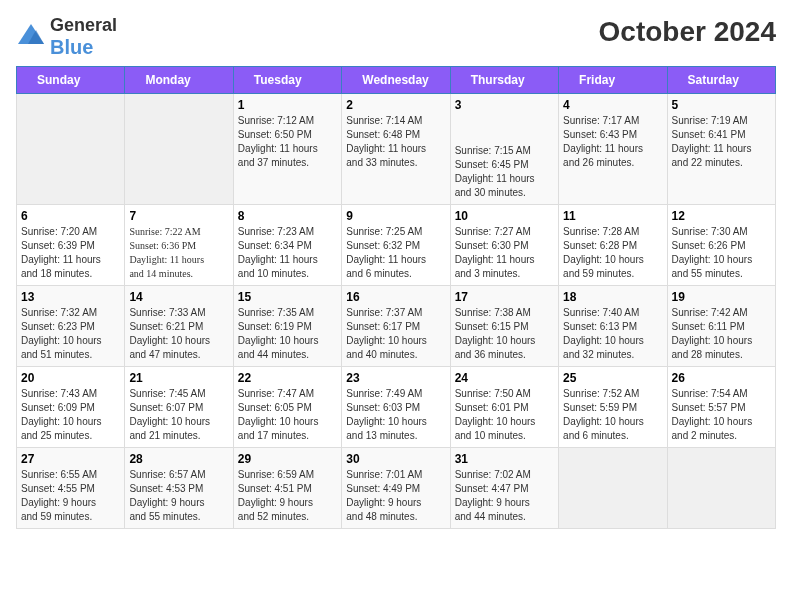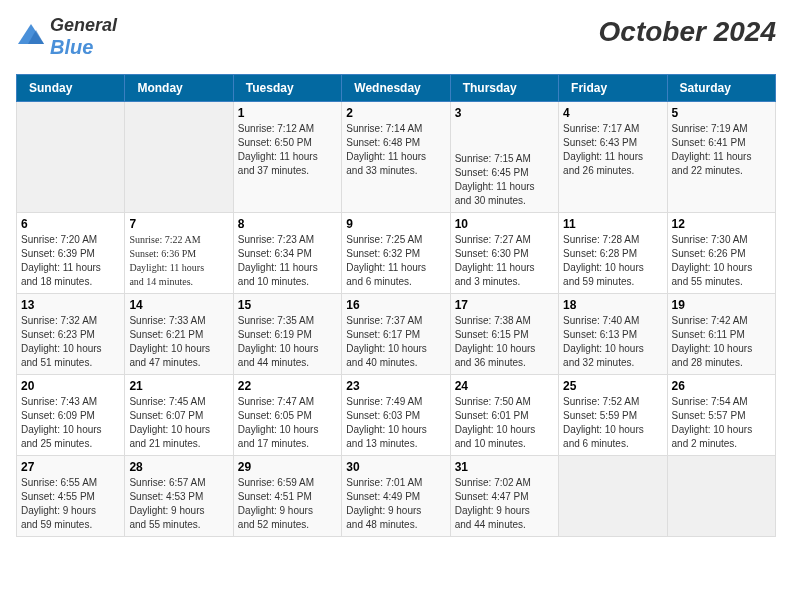--- a/index.html
+++ b/index.html
@@ -7,22 +7,21 @@
       font-family: Arial, sans-serif;
       background: #fff;
       width: 792px;
       min-height: 612px;
       padding: 16px;
     }
     .header {
       display: flex;
       justify-content: space-between;
       align-items: flex-start;
-      margin-bottom: 16px;
-      font-style: italic;
+      margin-bottom: 8px;
     }
     .logo {
       display: flex;
       align-items: center;
     }
     .logo-text {
       display: flex;
       flex-direction: column;
       line-height: 1.1;
     }
@@ -52,24 +51,24 @@
     .location {
       font-size: 14px;
       color: #555;
     }
     table {
       width: 100%;
       border-collapse: collapse;
       font-size: 11px;
     }
     thead tr th {
-      background: #0369a1;
+      background: #8b5cf6;
       color: #fff;
       text-align: left;
-      padding: 6px 12px;
+      padding: 6px 20px;
       font-size: 12px;
       font-weight: bold;
       border: 1px solid #3a7fc1;
     }
     tbody tr td {
       border: 1px solid #ddd;
       vertical-align: top;
       padding: 4px;
       height: 80px;
       background: #fff;

